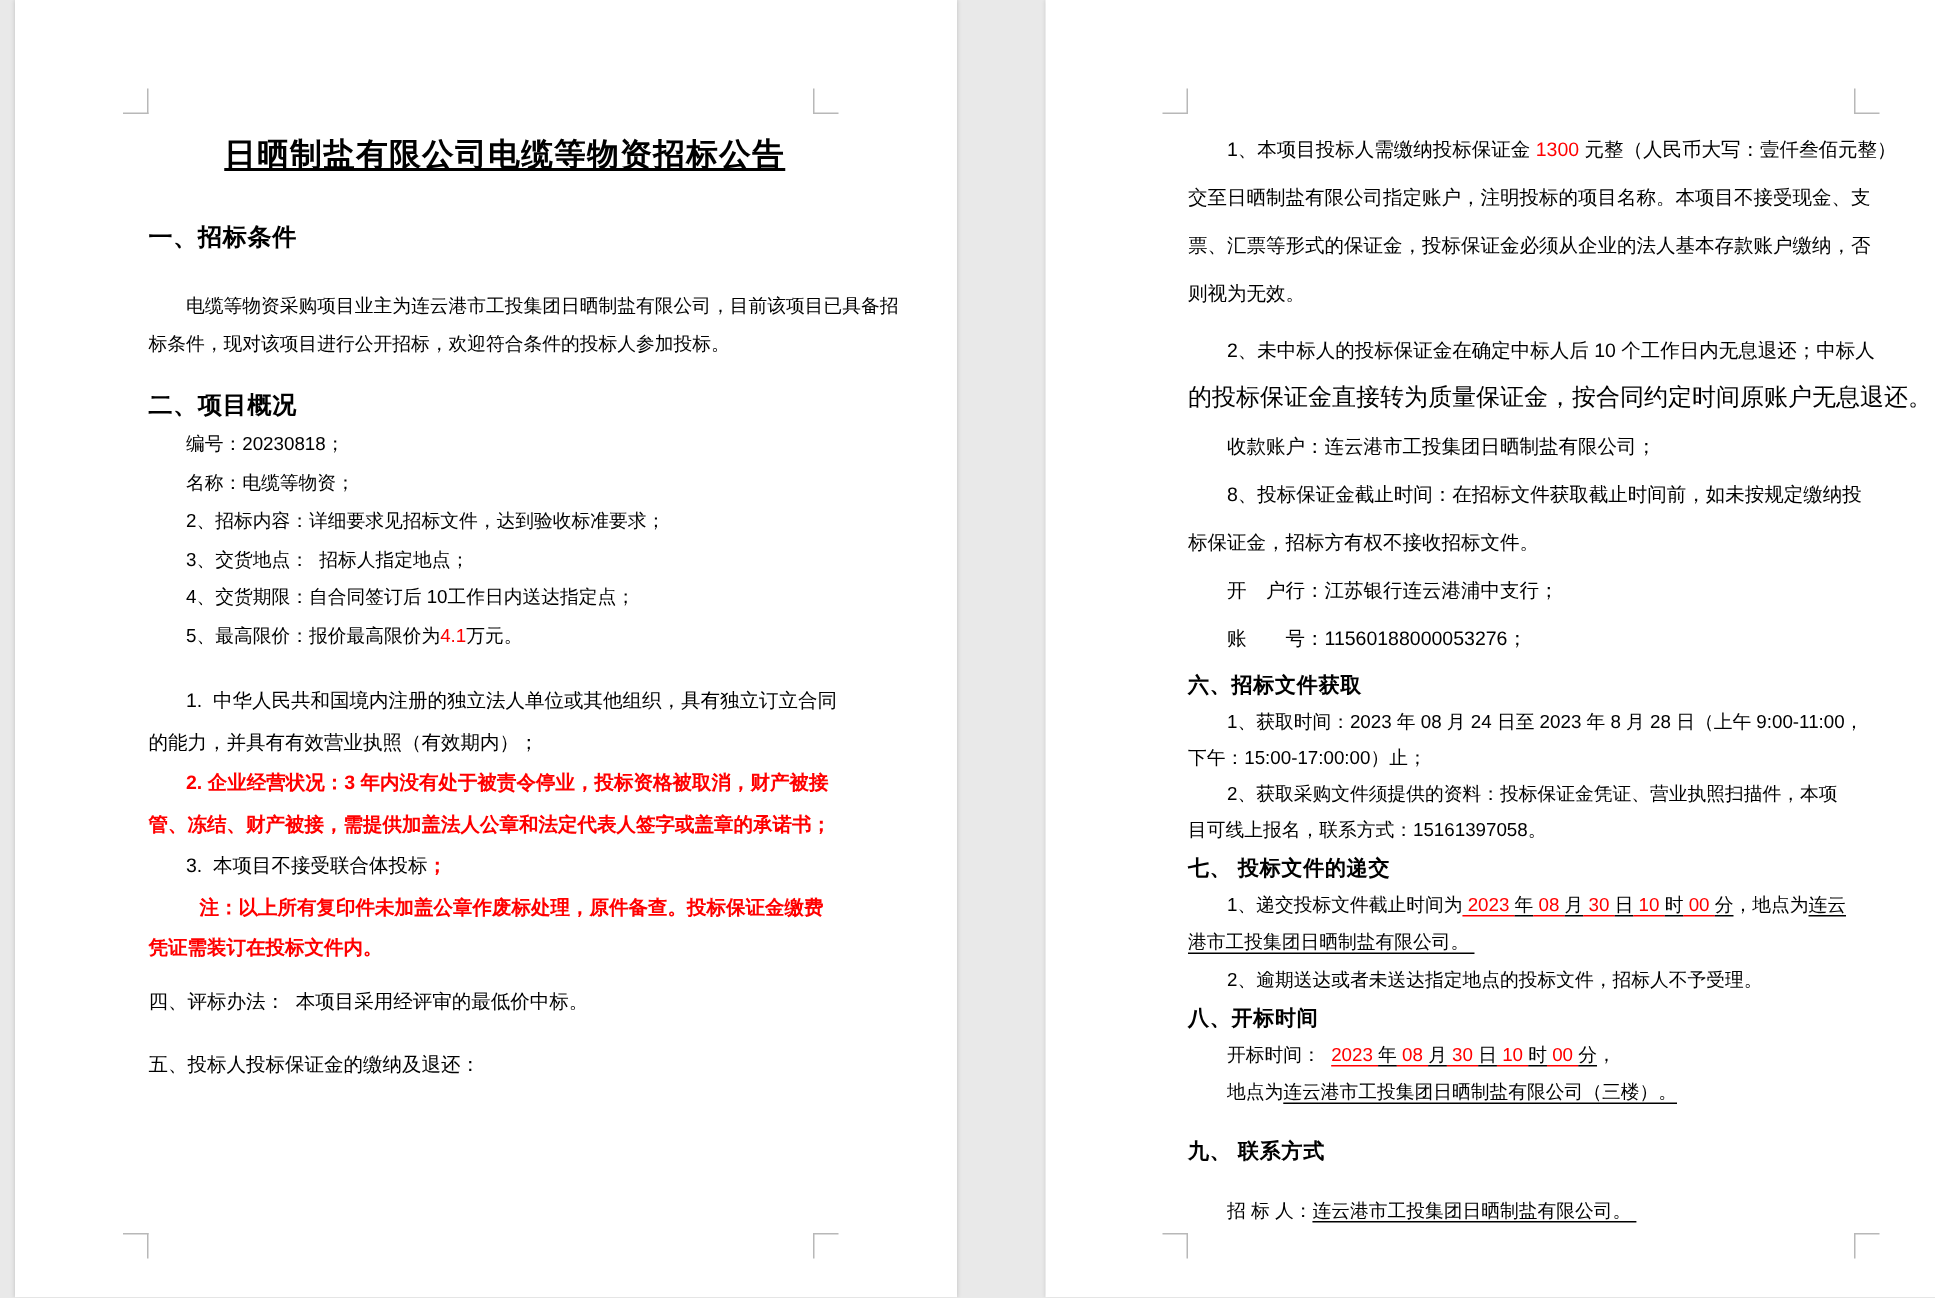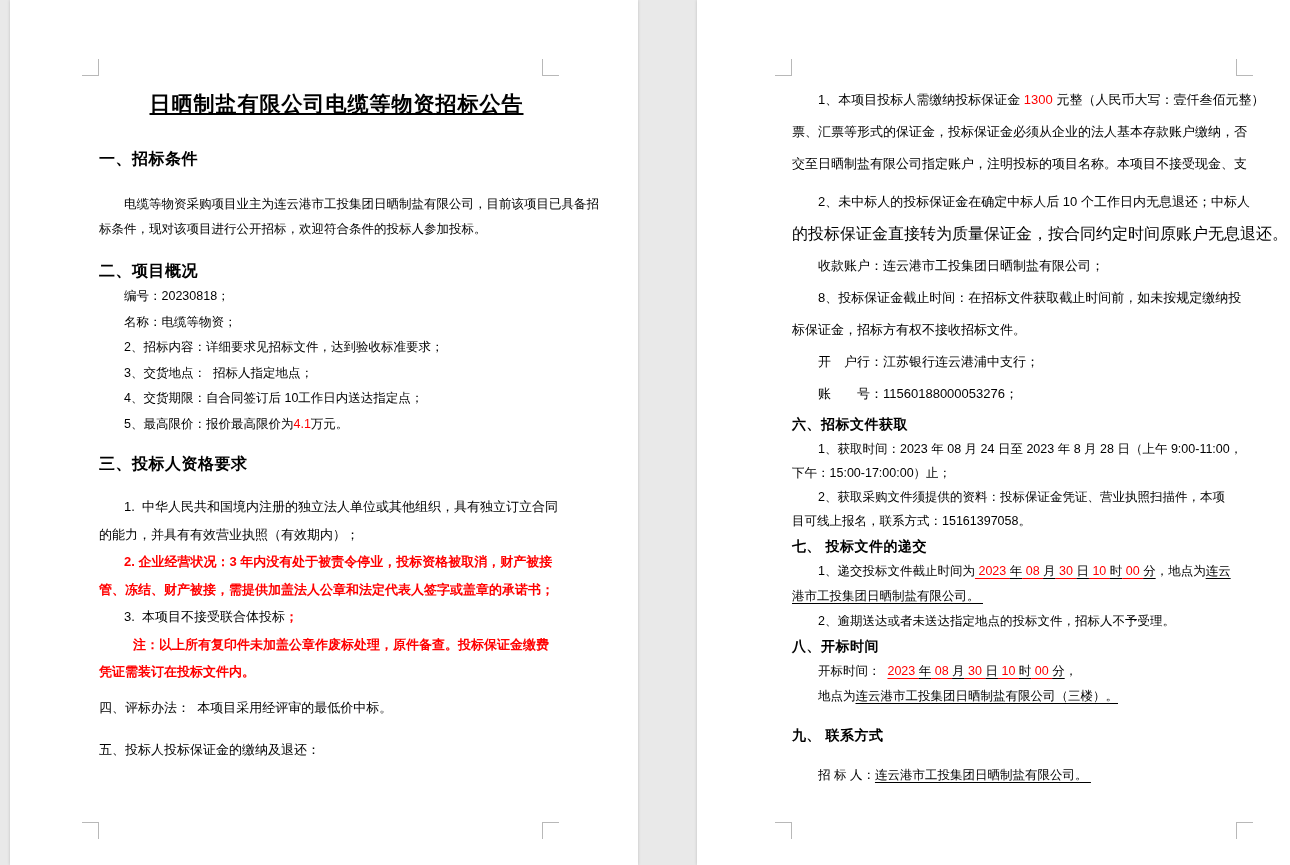--- a/index.html
+++ b/index.html
@@ -74,42 +74,42 @@
       <div class="ln h" style="margin-top: 24px; line-height: 26px; font-size: 16px;"><span>一、招标条件</span></div>
       <div class="ln" style="margin-top: 20px; padding-left: 25px;"><span>电缆等物资采购项目业主为连云港市工投集团日晒制盐有限公司，目前该项目已具备招</span></div>
       <div class="ln"><span>标条件，现对该项目进行公开招标，欢迎符合条件的投标人参加投标。</span></div>
       <div class="ln h" style="margin-top: 16px; line-height: 26px; font-size: 16px;"><span>二、项目概况</span></div>
       <div class="ln" style="line-height: 25.5px; padding-left: 25px;"><span>编号：20230818；</span></div>
       <div class="ln" style="line-height: 25.5px; padding-left: 25px;"><span>名称：电缆等物资；</span></div>
       <div class="ln" style="line-height: 25.5px; padding-left: 25px;"><span>2、招标内容：详细要求见招标文件，达到验收标准要求；</span></div>
       <div class="ln" style="line-height: 25.5px; padding-left: 25px;"><span>3、交货地点：  招标人指定地点；</span></div>
       <div class="ln" style="line-height: 25.5px; padding-left: 25px;"><span>4、交货期限：自合同签订后 10工作日内送达指定点；</span></div>
       <div class="ln" style="line-height: 25.5px; padding-left: 25px;"><span>5、最高限价：报价最高限价为</span><span class="seg-red">4.1</span><span>万元。</span></div>
-      <div class="ln h" style="margin-top: 14px; line-height: 26px; font-size: 16px;"><span>三、投标人资格要求</span></div>
       <div class="ln" style="margin-top: 16px; line-height: 27.5px; font-size: 13px; padding-left: 25px;"><span>1.  中华人民共和国境内注册的独立法人单位或其他组织，具有独立订立合同</span></div>
       <div class="ln" style="line-height: 27.5px; font-size: 13px;"><span>的能力，并具有有效营业执照（有效期内）；</span></div>
       <div class="ln rb" style="line-height: 27.5px; font-size: 13px; padding-left: 25px;"><span>2. 企业经营状况：3 年内没有处于被责令停业，投标资格被取消，财产被接</span></div>
       <div class="ln rb" style="line-height: 27.5px; font-size: 13px;"><span>管、冻结、财产被接，需提供加盖法人公章和法定代表人签字或盖章的承诺书；</span></div>
       <div class="ln" style="line-height: 27.5px; font-size: 13px; padding-left: 25px;"><span>3.  本项目不接受联合体投标</span><span class="seg-rbseg">；</span></div>
       <div class="ln rb" style="line-height: 27.5px; font-size: 13px; padding-left: 34px;"><span>注：以上所有复印件未加盖公章作废标处理，原件备查。投标保证金缴费</span></div>
       <div class="ln rb" style="line-height: 27.5px; font-size: 13px;"><span>凭证需装订在投标文件内。</span></div>
       <div class="ln" style="margin-top: 8px; line-height: 27.5px; font-size: 13px;"><span>四、评标办法：  本项目采用经评审的最低价中标。</span></div>
       <div class="ln" style="margin-top: 15px; line-height: 27.5px; font-size: 13px;"><span>五、投标人投标保证金的缴纳及退还：</span></div>
     </div>
 </div>
 
 <div class="page" id="page2">
   <div class="mark tl" style="left:78px;  top:59px;"></div>
   <div class="mark tr" style="left:539px; top:59px;"></div>
   <div class="mark bl" style="left:78px;  top:822px;"></div>
   <div class="mark br" style="left:539px; top:822px;"></div>
   <div class="content">
       <div class="ln" style="margin-top: 8px; line-height: 32px; font-size: 13px; padding-left: 26px;"><span>1、本项目投标人需缴纳投标保证金 </span><span class="seg-red">1300</span><span> 元整（人民币大写：壹仟叁佰元整）</span></div>
+      <div class="ln" style="line-height: 32px; font-size: 13px;"><span>交至日晒制盐有限公司指定账户，注明投标的项目名称。本项目不接受现金、支</span></div>
       <div class="ln" style="line-height: 32px; font-size: 13px;"><span>票、汇票等形式的保证金，投标保证金必须从企业的法人基本存款账户缴纳，否</span></div>
-      <div class="ln" style="line-height: 32px; font-size: 13px;"><span>交至日晒制盐有限公司指定账户，注明投标的项目名称。本项目不接受现金、支</span></div>
+      <div class="ln" style="line-height: 32px; font-size: 13px;"><span>则视为无效。</span></div>
       <div class="ln" style="margin-top: 6px; line-height: 32px; font-size: 13px; padding-left: 26px;"><span>2、未中标人的投标保证金在确定中标人后 10 个工作日内无息退还；中标人</span></div>
       <div class="ln" style="line-height: 32px; font-size: 16px;"><span>的投标保证金直接转为质量保证金，按合同约定时间原账户无息退还。</span></div>
       <div class="ln" style="line-height: 32px; font-size: 13px; padding-left: 26px;"><span>收款账户：连云港市工投集团日晒制盐有限公司；</span></div>
       <div class="ln" style="line-height: 32px; font-size: 13px; padding-left: 26px;"><span>8、投标保证金截止时间：在招标文件获取截止时间前，如未按规定缴纳投</span></div>
       <div class="ln" style="line-height: 32px; font-size: 13px;"><span>标保证金，招标方有权不接收招标文件。</span></div>
       <div class="ln" style="line-height: 32px; font-size: 13px; padding-left: 26px;"><span>开　户行：江苏银行连云港浦中支行；</span></div>
       <div class="ln" style="line-height: 32px; font-size: 13px; padding-left: 26px;"><span>账　　号：11560188000053276；</span></div>
       <div class="ln h" style="margin-top: 2px; line-height: 25px; font-size: 14px;"><span>六、招标文件获取</span></div>
       <div class="ln" style="line-height: 24px; padding-left: 26px;"><span>1、获取时间：2023 年 08 月 24 日至 2023 年 8 月 28 日（上午 9:00-11:00，</span></div>
       <div class="ln" style="line-height: 24px;"><span>下午：15:00-17:00:00）止；</span></div>

